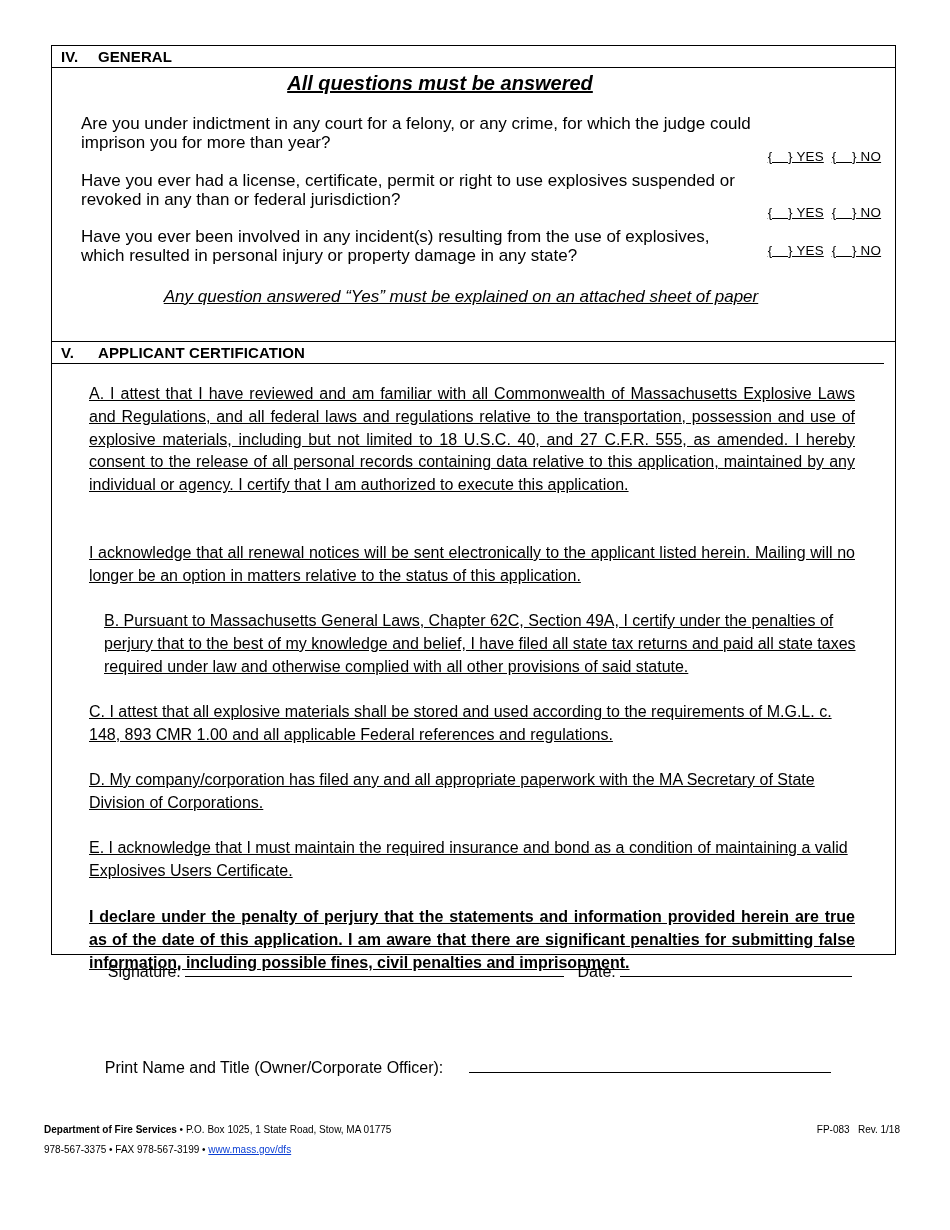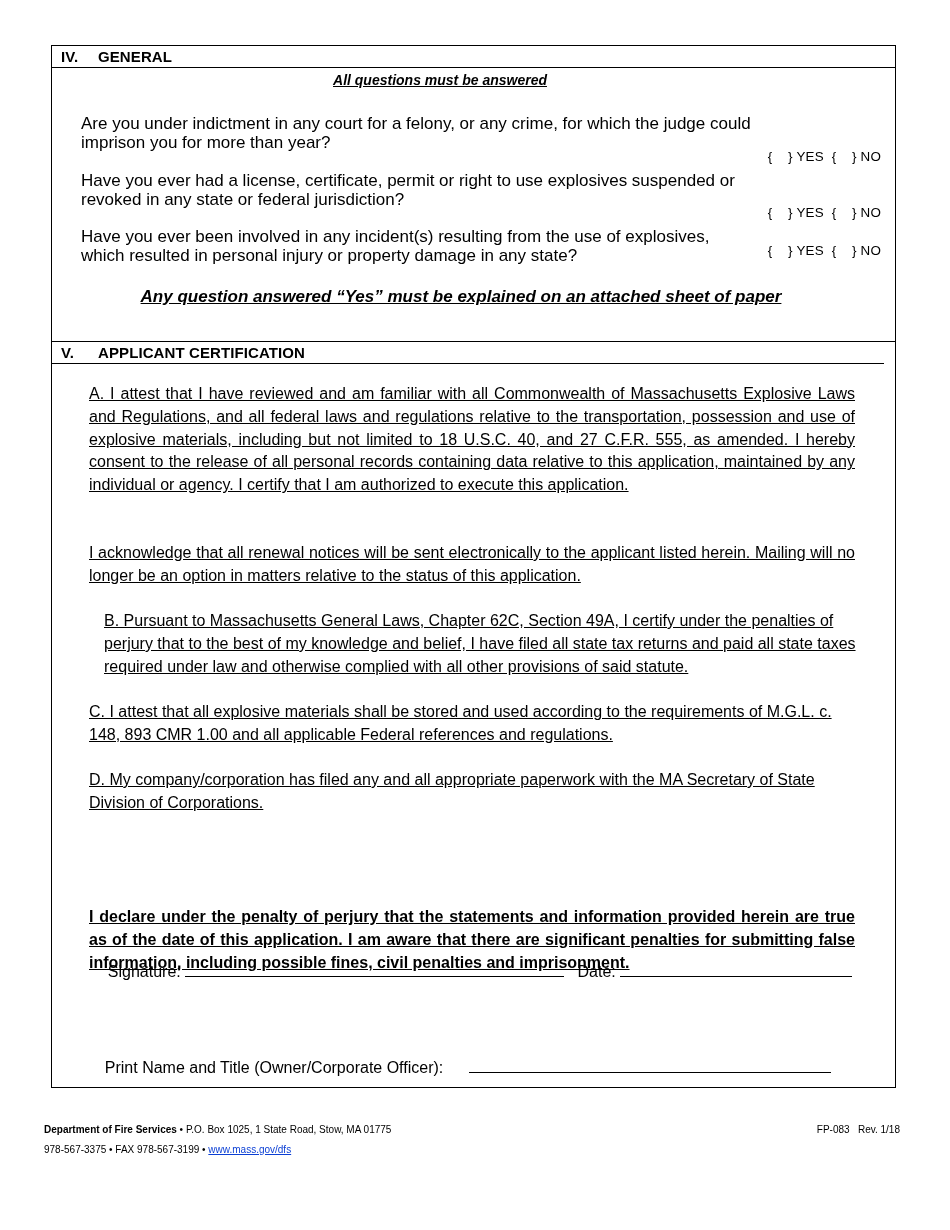--- a/index.html
+++ b/index.html
@@ -1,47 +1,47 @@
 <!DOCTYPE html>
 <html><head>
 <meta charset="utf-8">
 <style>
   html, body { margin: 0; padding: 0; background: #ffffff; }
   body {
     width: 950px; height: 1230px; position: relative; overflow: hidden;
     font-family: "Liberation Sans", sans-serif; color: #000;
   }
   .frame {
-    position: absolute; left: 51px; top: 45px; width: 845px; height: 1043px;
+    position: absolute; left: 51px; top: 45px; width: 845px; height: 910px;
     border: 1px solid #000; box-sizing: border-box;
   }
   .sec-header {
     position: absolute; left: 0; height: 22px; font-weight: bold; font-size: 15px;
     line-height: 22px; padding-left: 9px; box-sizing: border-box; letter-spacing: 0.1px;
   }
   .sec-header .num { display: inline-block; width: 37px; }
   .sec4-header { top: 0; width: 100%; border-bottom: 1px solid #000; }
   .sep-line { position: absolute; left: 0; width: 100%; top: 295px; border-top: 1px solid #000; }
   .sec5-header { top: 296px; width: 832px; border-bottom: 1px solid #000; }
   .sec-header .num, .sec-header .ttl { font-family: "Liberation Sans Narrow", "Liberation Sans", sans-serif; }
 
   .must-answer {
     position: absolute; top: 26px; left: 0; width: 776px; text-align: center;
-    font-size: 14px; font-weight: bold; font-style: italic; text-decoration: underline;
+    font-size: 20px; font-weight: bold; font-style: italic; text-decoration: underline;
   }
   .question {
     position: absolute; left: 29px; width: 670px; font-size: 17px; line-height: 18.5px;
   }
   .yesno {
     position: absolute; left: 700px; font-size: 13.4px; white-space: pre; letter-spacing: 0.2px;
   }
-  .yesno .opt { cursor: pointer; }
+  .yesno .opt { cursor: pointer; text-decoration: underline; }
   .explain-note {
     position: absolute; top: 241px; left: 0; width: 818px; text-align: center;
-    font-size: 17px; font-weight: bold; font-style: italic; text-decoration: underline;
+    font-size: 17px; font-weight: normal; font-style: italic; text-decoration: underline;
   }
 
   .para {
     position: absolute; left: 37px; width: 766px; font-size: 16px; line-height: 22.8px;
     text-align: justify;
     text-decoration: underline;
   }
   .para.left { text-align: left; }
   .para.bold { font-weight: bold; }
   .sig-row {
@@ -64,21 +64,21 @@
     <span class="num">IV.</span><span class="ttl">GENERAL</span>
   </div>
 
   <div class="must-answer">All questions must be answered</div>
 
   <div class="question" style="top:69px;">Are you under indictment in any court for a felony, or any crime, for which the judge could imprison you for more than year?</div>
   <div class="yesno" style="top:88px;">
     <span class="opt">{    } YES</span><span>  </span><span class="opt">{    } NO</span>
   </div>
 
-  <div class="question" style="top:126px;">Have you ever had a license, certificate, permit or right to use explosives suspended or revoked in any state or federal jurisdiction?</div>
+  <div class="question" style="top:126px;">Have you ever had a license, certificate, permit or right to use explosives suspended or revoked in any than or federal jurisdiction?</div>
   <div class="yesno" style="top:144px;">
     <span class="opt">{    } YES</span><span>  </span><span class="opt">{    } NO</span>
   </div>
 
   <div class="question" style="top:182px;">Have you ever been involved in any incident(s) resulting from the use of explosives, which resulted in personal injury or property damage in any state?</div>
   <div class="yesno" style="top:182px;">
     <span class="opt">{    } YES</span><span>  </span><span class="opt">{    } NO</span>
   </div>
 
   <div class="explain-note">Any question answered “Yes” must be explained on an attached sheet of paper</div>
@@ -87,20 +87,21 @@
 
   <div class="sec-header sec5-header">
     <span class="num">V.</span><span class="ttl">APPLICANT CERTIFICATION</span>
   </div>
 
   <div class="para" style="top:337px;">A.   I attest that I have reviewed and am familiar with all Commonwealth of Massachusetts Explosive Laws and Regulations, and all federal laws and regulations relative to the transportation, possession and use of explosive materials, including but not limited to 18 U.S.C. 40, and 27 C.F.R. 555, as amended. I hereby consent to the release of all personal records containing data relative to this application, maintained by any individual or agency. I certify that I am authorized to execute this application.</div>
   <div class="para" style="top:496px;">I acknowledge that all renewal notices will be sent electronically to the applicant listed herein. Mailing will no longer be an option in matters relative to the status of this application.</div>
   <div class="para left" style="top:564px;margin-left:15px;">B.   Pursuant to Massachusetts General Laws, Chapter 62C, Section 49A, I certify under the penalties of perjury that to the best of my knowledge and belief, I have filed all state tax returns and paid all state taxes required under law and otherwise complied with all other provisions of said statute.</div>
   <div class="para left" style="top:655px;">C.   I attest that all explosive materials shall be stored and used according to the requirements of M.G.L. c. 148, 893 CMR 1.00 and all applicable Federal references and regulations.</div>
   <div class="para left" style="top:723px;">D.   My company/corporation has filed any and all appropriate paperwork with the MA Secretary of State Division of Corporations.</div>
+  <div class="para left" style="top:791px;">E.   I acknowledge that I must maintain the required insurance and bond as a condition of maintaining a valid Explosives Users Certificate.</div>
   <div class="para bold" style="top:860px;">I declare under the penalty of perjury that the statements and information provided herein are true as of the date of this application. I am aware that there are significant penalties for submitting false information, including possible fines, civil penalties and imprisonment.</div>
 
   <div class="sig-row" style="top:898px; left:38px;">
     <span>Signature:</span> <span class="blank" style="width:379px;"></span>   <span>Date:</span> <span class="blank" style="width:232px;"></span>
   </div>
 
   <div class="sig-row" style="top:994px; left:35px;">
     <span>Print Name and Title (Owner/Corporate Officer):</span><span style="display:inline-block;width:26px;"></span><span class="blank" style="width:362px;"></span>
   </div>
 </div>

